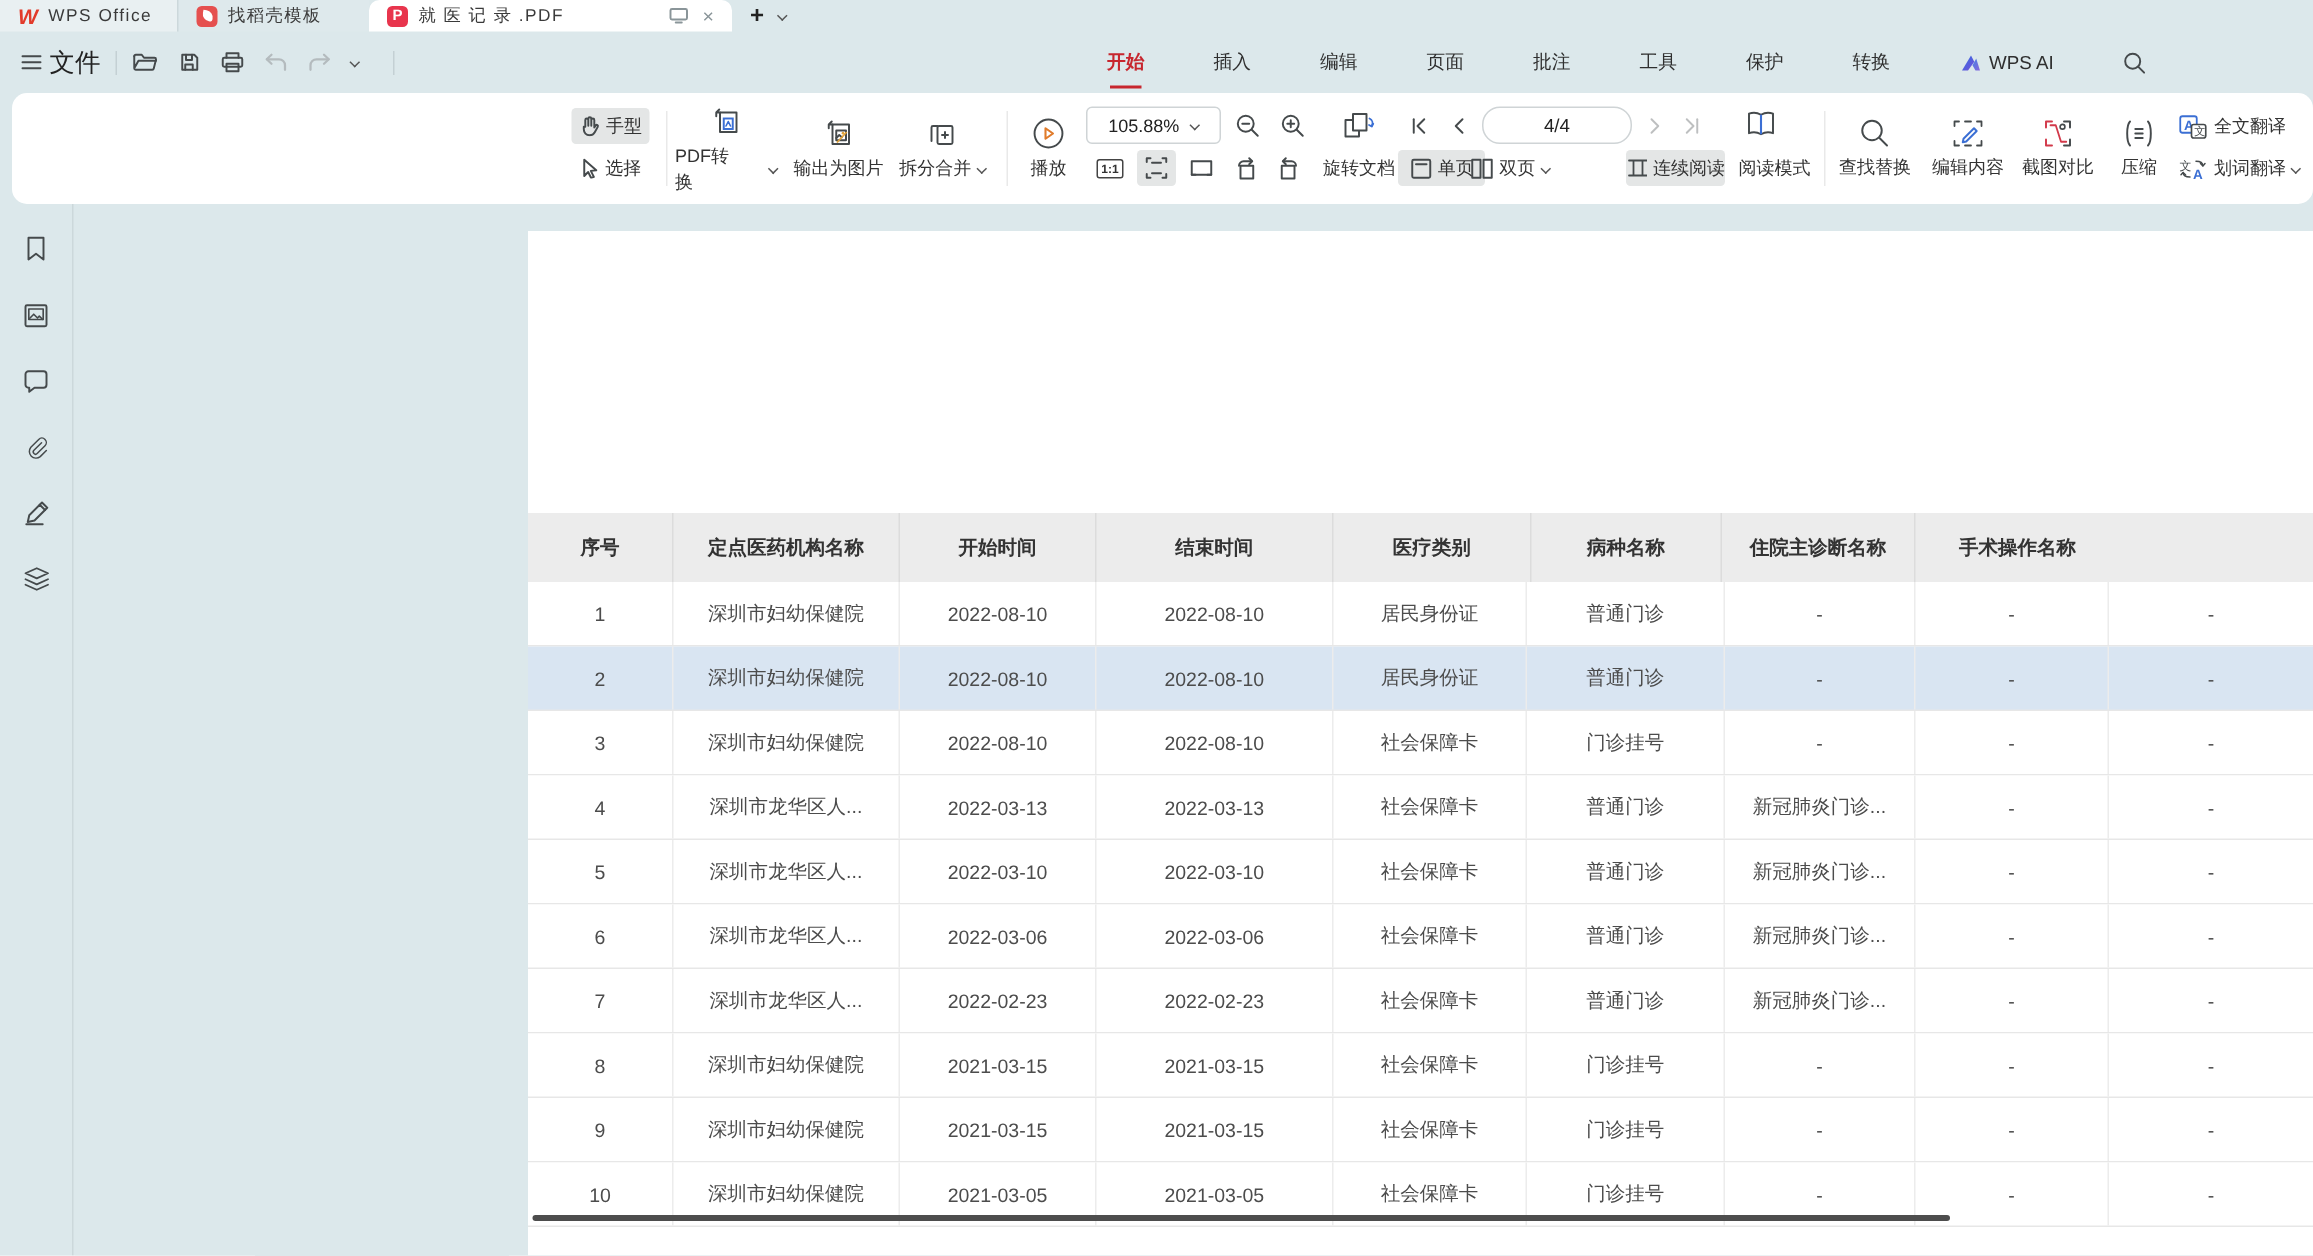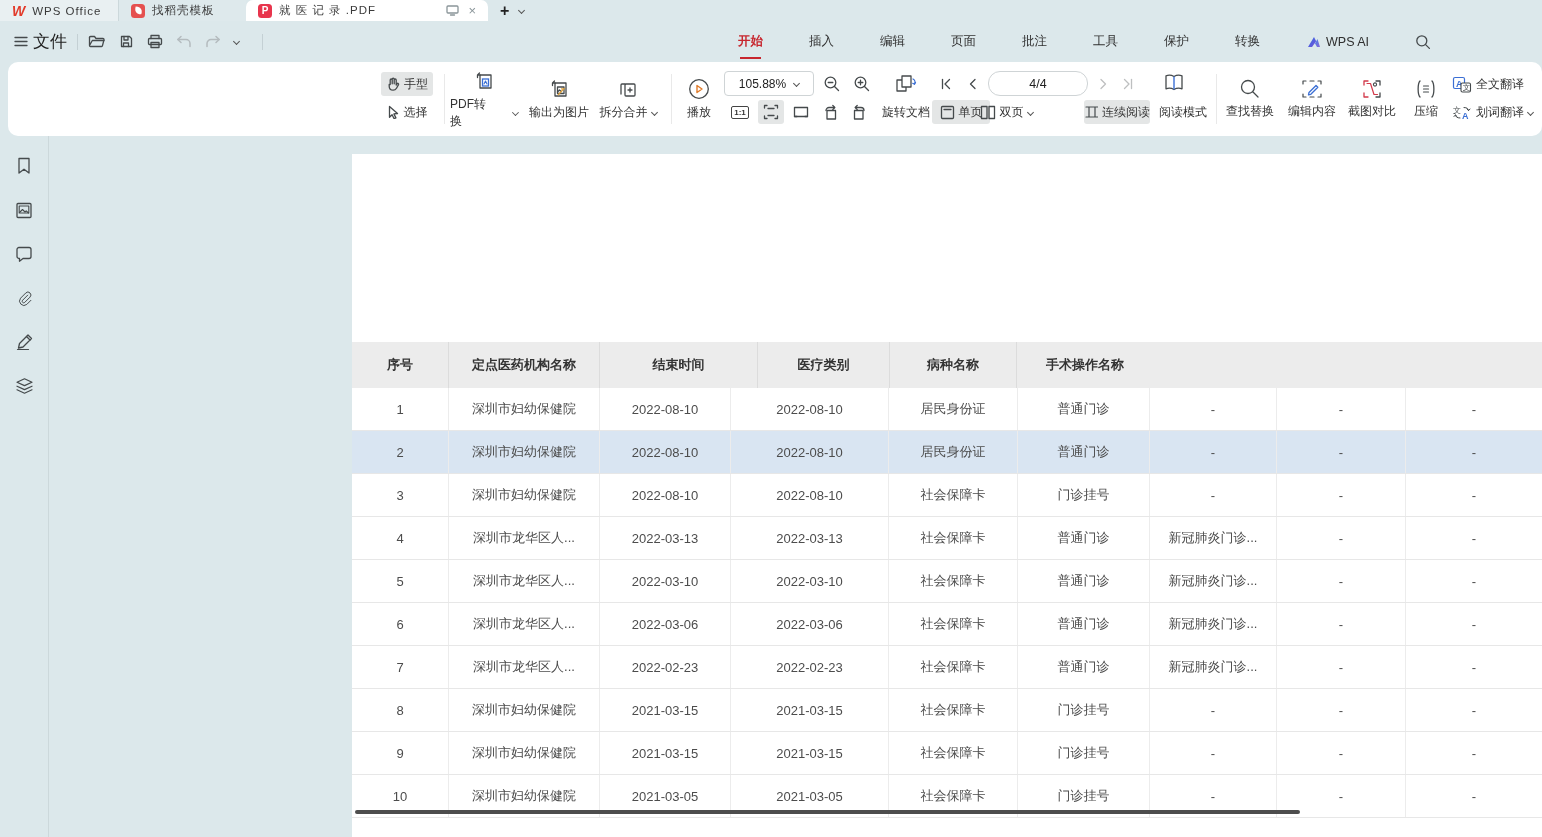--- a/index.html
+++ b/index.html
@@ -481,23 +481,25 @@
         </svg>
     </span>
   </div>
 
   <div class="docarea">
     <div class="page">
       <div class="dtable">
         <div class="thr" id="thead">
             <div class="cell" style="width: 97px;">序号</div>
             <div class="cell" style="width: 151px;">定点医药机构名称</div>
+            <div class="cell" style="width: 131px;">开始时间</div>
             <div class="cell" style="width: 158px;">结束时间</div>
             <div class="cell" style="width: 132px;">医疗类别</div>
             <div class="cell" style="width: 127px;">病种名称</div>
+            <div class="cell" style="width: 129px;">住院主诊断名称</div>
             <div class="cell" style="width: 136px;">手术操作名称</div>
           </div>
         <div id="tbody">
             <div class="trow">
               <div class="cell" style="width: 97px;">1</div>
               <div class="cell" style="width: 151px;">深圳市妇幼保健院</div>
               <div class="cell" style="width: 131px;">2022-08-10</div>
               <div class="cell" style="width: 158px;">2022-08-10</div>
               <div class="cell" style="width: 129px;">居民身份证</div>
               <div class="cell" style="width: 132px;">普通门诊</div>

